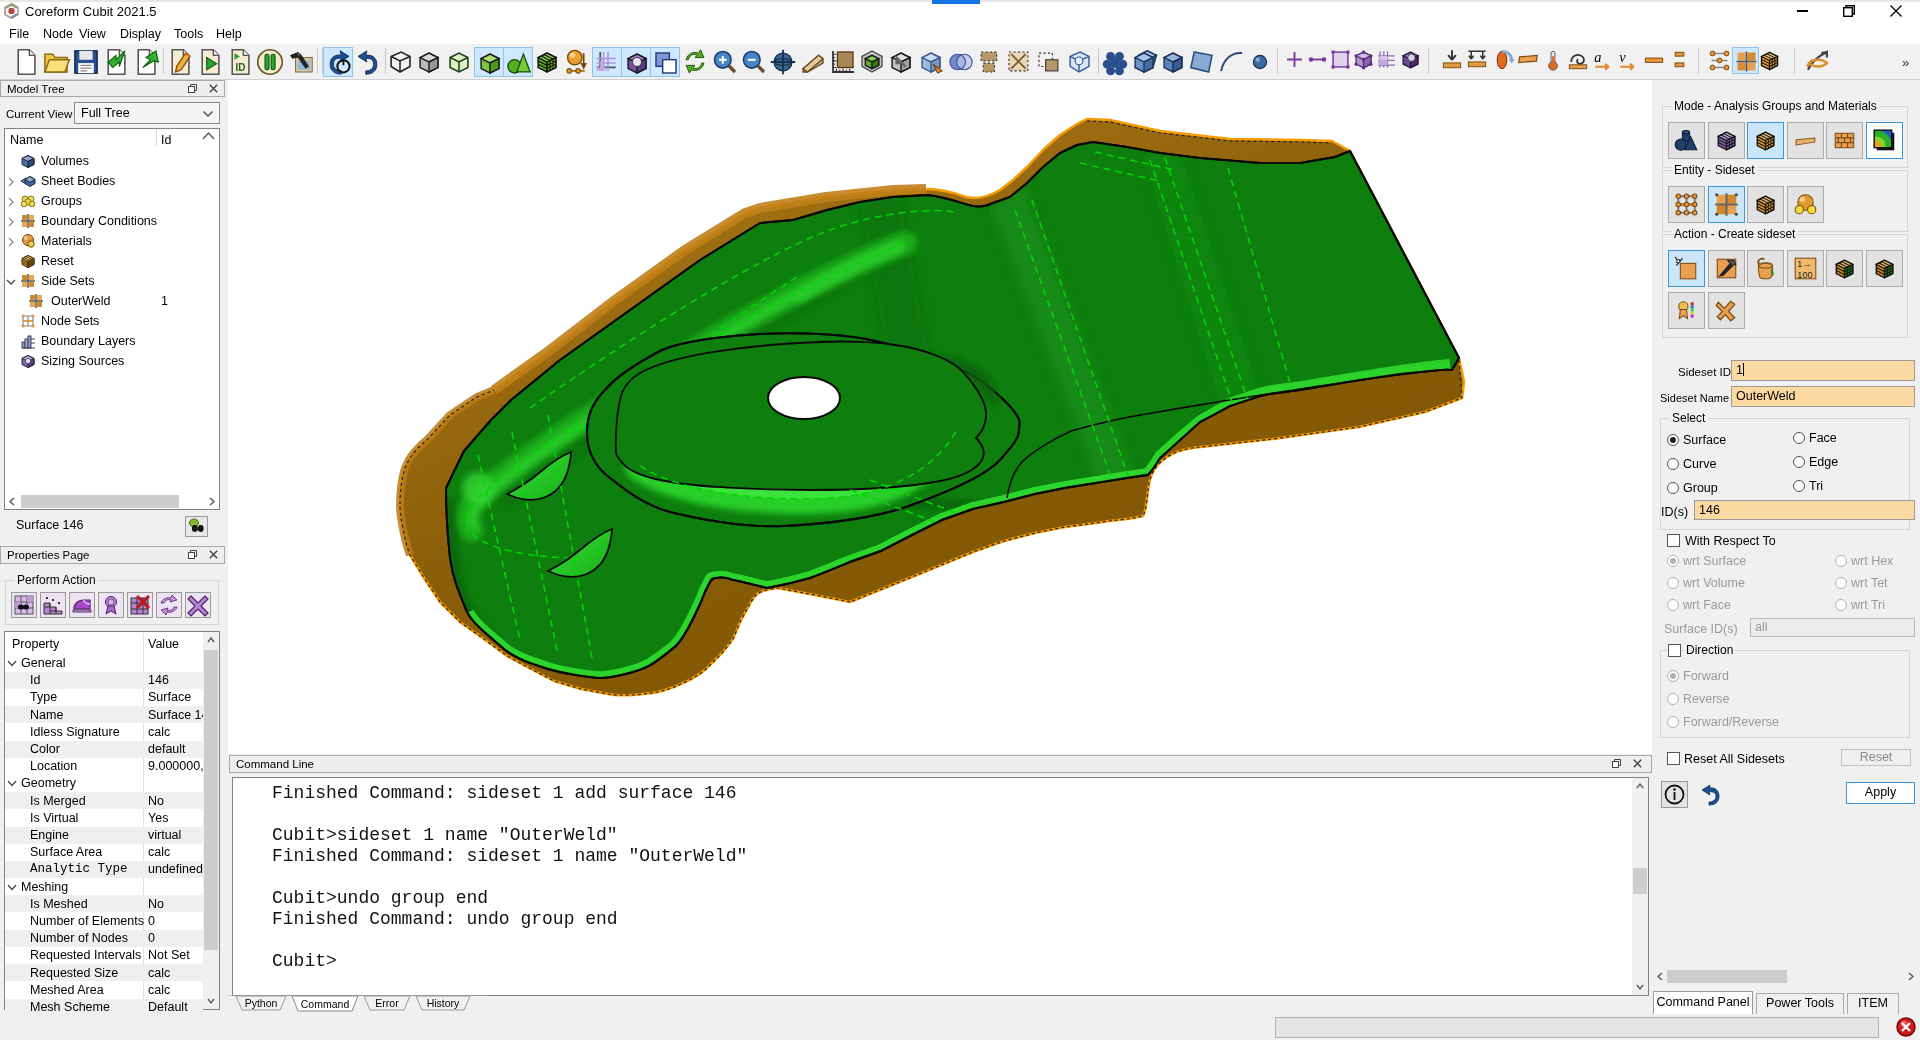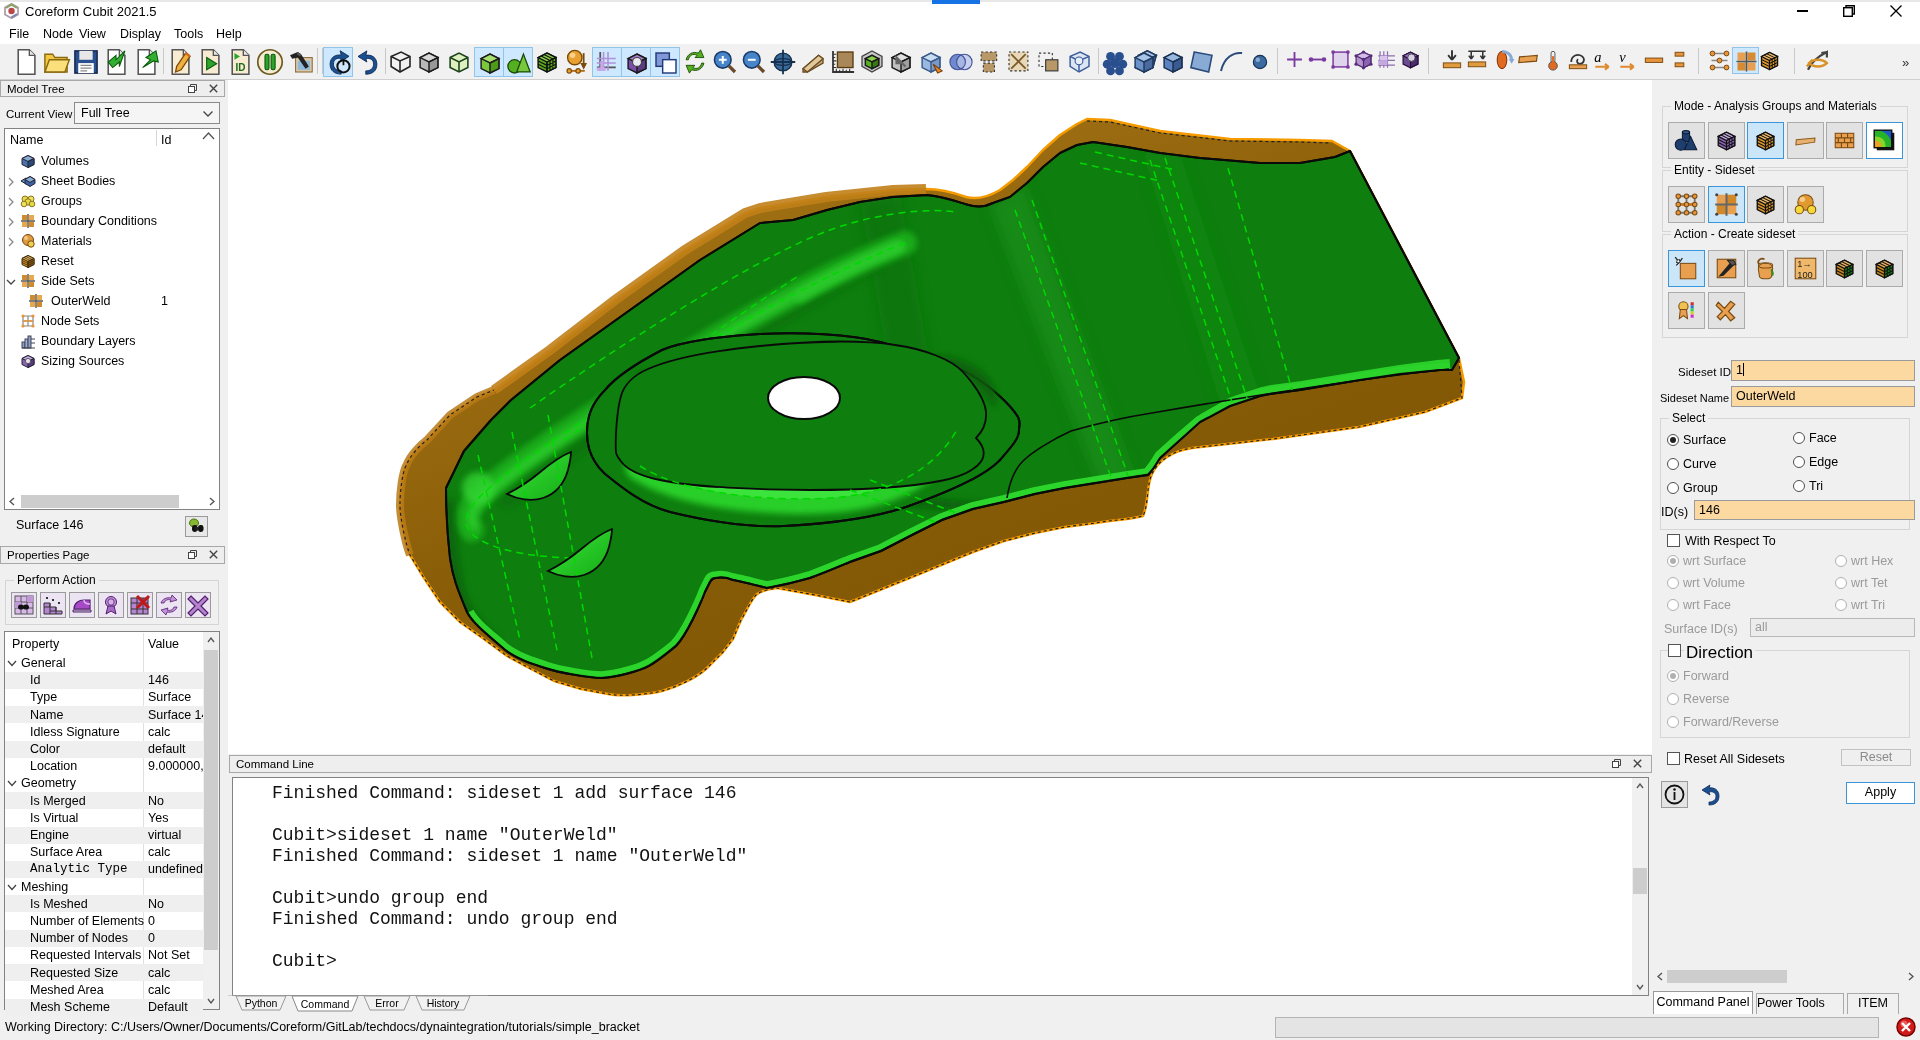--- a/index.html
+++ b/index.html
@@ -994,21 +994,21 @@
 <div class="radio dis" style="left:1835px;top:577px;"></div>
 <div class="lbl gray" style="left:1851px;top:576px;">wrt Tet</div>
 <div class="radio dis" style="left:1667px;top:599px;"></div>
 <div class="lbl gray" style="left:1683px;top:598px;">wrt Face</div>
 <div class="radio dis" style="left:1835px;top:599px;"></div>
 <div class="lbl gray" style="left:1851px;top:598px;">wrt Tri</div>
 <div class="lbl gray" style="left:1664px;top:622px;">Surface ID(s)</div>
 <div class="abs" style="left:1750px;top:618px;width:165px;height:19px;background:#ececec;border:1px solid #b8b8b8;font-size:12.5px;color:#9a9a9a;padding-left:4px;line-height:17px;">all</div>
 <div class="gbox" style="left:1660px;top:650px;width:250px;height:88px;"></div>
 <div class="checkbox" style="left:1668px;top:644px;background:#fff;"></div>
-<div class="abs" style="left:1684px;top:643px;font-size:17px;background:#f0f0f0;padding:0 2px;">Direction</div>
+<div class="abs" style="left:1684px;top:643px;font-size:12px;background:#f0f0f0;padding:0 2px;">Direction</div>
 <div class="radio dis on" style="left:1667px;top:670px;"></div>
 <div class="lbl gray" style="left:1683px;top:669px;">Forward</div>
 <div class="radio dis" style="left:1667px;top:693px;"></div>
 <div class="lbl gray" style="left:1683px;top:692px;">Reverse</div>
 <div class="radio dis" style="left:1667px;top:716px;"></div>
 <div class="lbl gray" style="left:1683px;top:715px;">Forward/Reverse</div>
 <div class="checkbox" style="left:1667px;top:752px;"></div>
 <div class="lbl" style="left:1684px;top:752px;">Reset All Sidesets</div>
 <div class="abs" style="left:1841px;top:749px;width:70px;height:17px;background:#efefef;border:1px solid #c2c2c2;color:#8a8a8a;font-size:12.5px;text-align:center;line-height:15px;">Reset</div>
 <div class="abs" style="left:1661px;top:781px;width:27px;height:27px;background:#e4e4e4;border:1px solid #9a9a9a;">
@@ -1024,24 +1024,23 @@
 <div class="abs" style="left:1653px;top:969px;width:265px;height:15px;background:#f0f0f0;">
   <div style="position:absolute;left:14px;top:1px;width:120px;height:13px;background:#cdcdcd;"></div>
   <svg style="position:absolute;left:4px;top:3px" width="6" height="9" viewBox="0 0 6 9">
       <path d="M5,1 L1,4.5 L5,8" fill="none" stroke="#555" stroke-width="1.4"></path>
     </svg>
   <svg style="position:absolute;right:4px;top:3px" width="6" height="9" viewBox="0 0 6 9">
       <path d="M1,1 L5,4.5 L1,8" fill="none" stroke="#555" stroke-width="1.4"></path>
     </svg>
 </div>
 <div class="abs" style="left:1653px;top:991px;width:100px;height:23px;background:#ffffff;border:1px solid #999;border-bottom:none;font-size:12.5px;text-align:center;line-height:20px;">Command Panel</div>
-<div class="abs" style="left:1756px;top:993px;width:88px;height:21px;background:#f0f0f0;border:1px solid #aaa;border-bottom:none;font-size:12.5px;line-height:19px;">Power Tools</div>
+<div class="abs" style="left:1756px;top:993px;width:88px;height:21px;background:#f0f0f0;border:1px solid #aaa;border-bottom:none;font-size:12.5px;text-align:center;line-height:19px;">Power Tools</div>
 <div class="abs" style="left:1847px;top:993px;width:52px;height:21px;background:#f0f0f0;border:1px solid #aaa;border-bottom:none;font-size:12.5px;text-align:center;line-height:19px;">ITEM</div>
 
 <div class="abs" style="left:0;top:1016px;width:1920px;height:24px;background:#f0f0f0;">
-  <div style="position:absolute;left:5px;top:4px;font-size:12.5px;">Working Directory: C:/Users/Owner/Documents/Coreform/GitLab/techdocs/dynaintegration/tutorials/simple_bracket</div>
   <div style="position:absolute;left:1275px;top:1px;width:604px;height:21px;background:#e4e4e4;border:1px solid #b4b4b4;"></div>
   <svg style="position:absolute;left:1896px;top:1px" width="20" height="20" viewBox="0 0 20 20">
     <circle cx="10" cy="10" r="9" fill="#d11a1a" stroke="#7a0000" stroke-width="1.5"></circle>
     <circle cx="8" cy="7" r="3.5" fill="#f26a6a" opacity="0.8"></circle>
     <path d="M6,6 L14,14 M14,6 L6,14" stroke="#fff" stroke-width="2.4"></path>
   </svg>
 </div>
 
 </body></html>

